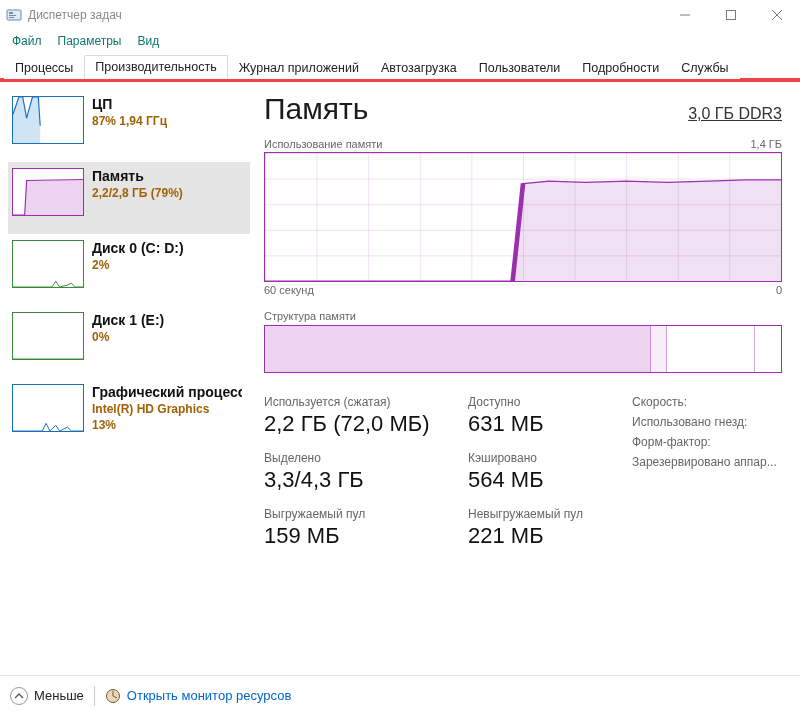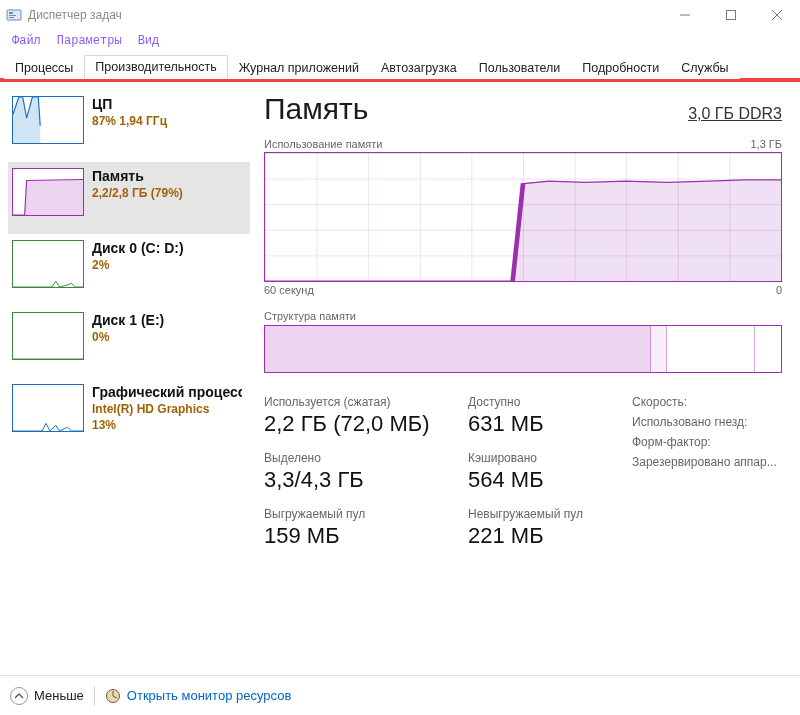--- a/index.html
+++ b/index.html
@@ -36,21 +36,21 @@
   }
   .window-controls svg { width: 10px; height: 10px; }
   
   .menubar {
     height: 22px;
     display: flex;
     align-items: center;
     padding: 0 4px;
     font-size: 12px;
   }
-  .menubar .menu-item { padding: 2px 8px; color: #8b5cf6; font-family: Liberation Mono, monospace;}
+  .menubar .menu-item { padding: 2px 8px; color: #0f766e;}
   
   .tabs {
     display: flex;
     align-items: flex-end;
     border-bottom: 4px solid #ef4444;
     padding: 4px 4px 0 4px;
     font-size: 12.5px;
     height: 30px;
   }
   .tab {
@@ -339,21 +339,21 @@
   </div>
 
   <div class="detail">
     <div class="detail-header">
       <h1>Память</h1>
       <span class="right">3,0 ГБ DDR3</span>
     </div>
 
     <div class="chart-label-row">
       <span>Использование памяти</span>
-      <span>1,3 ГБ</span>
+      <span>1,4 ГБ</span>
     </div>
     <div class="usage-chart">
       <svg viewBox="0 0 100 100" preserveAspectRatio="none">
         <path d="M0,100 L0,100 L48,100 L50,24 L55,22 L62,23 L70,22 L78,23 L86,22 L93,21 L100,21 L100,100 Z" fill="rgba(155,47,174,0.15)"></path>
         <path d="M0,100 L48,100 L50,24 L55,22 L62,23 L70,22 L78,23 L86,22 L93,21 L100,21" fill="none" stroke="#9b2fae" stroke-width="0.9"></path>
       </svg>
     </div>
     <div class="x-axis-row">
       <span>60 секунд</span>
       <span>0</span>

